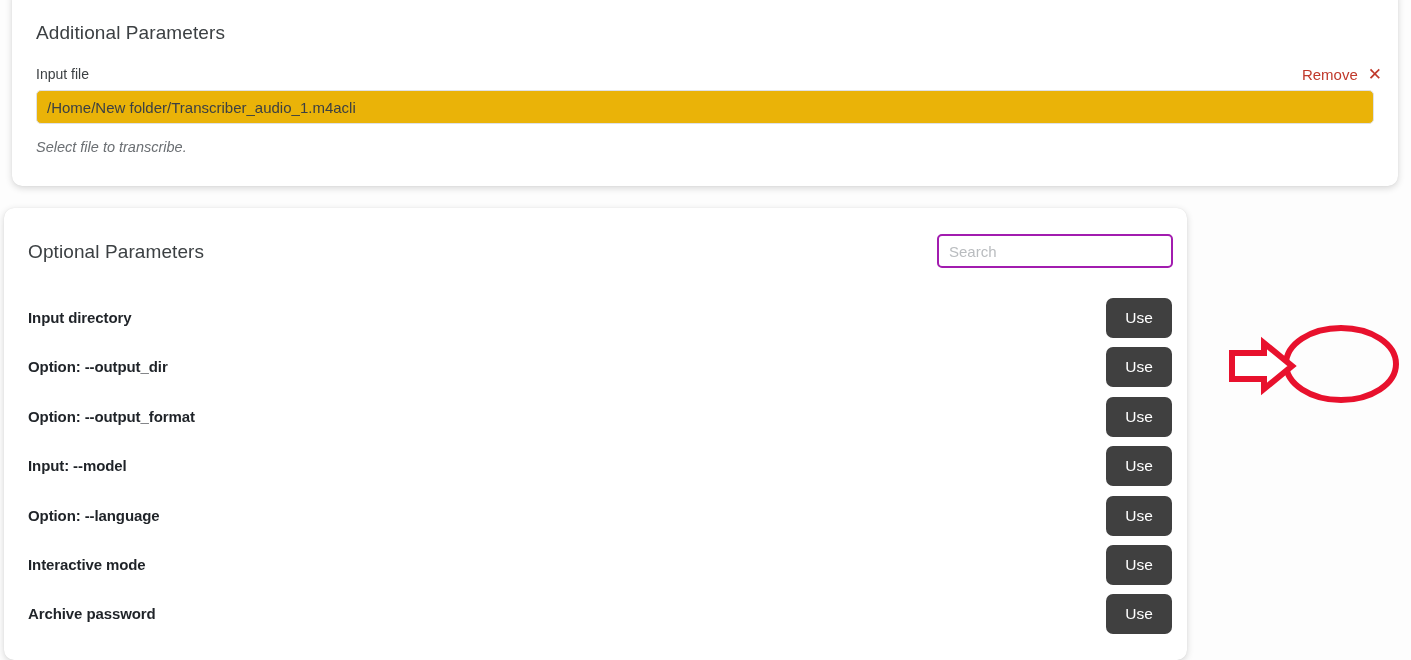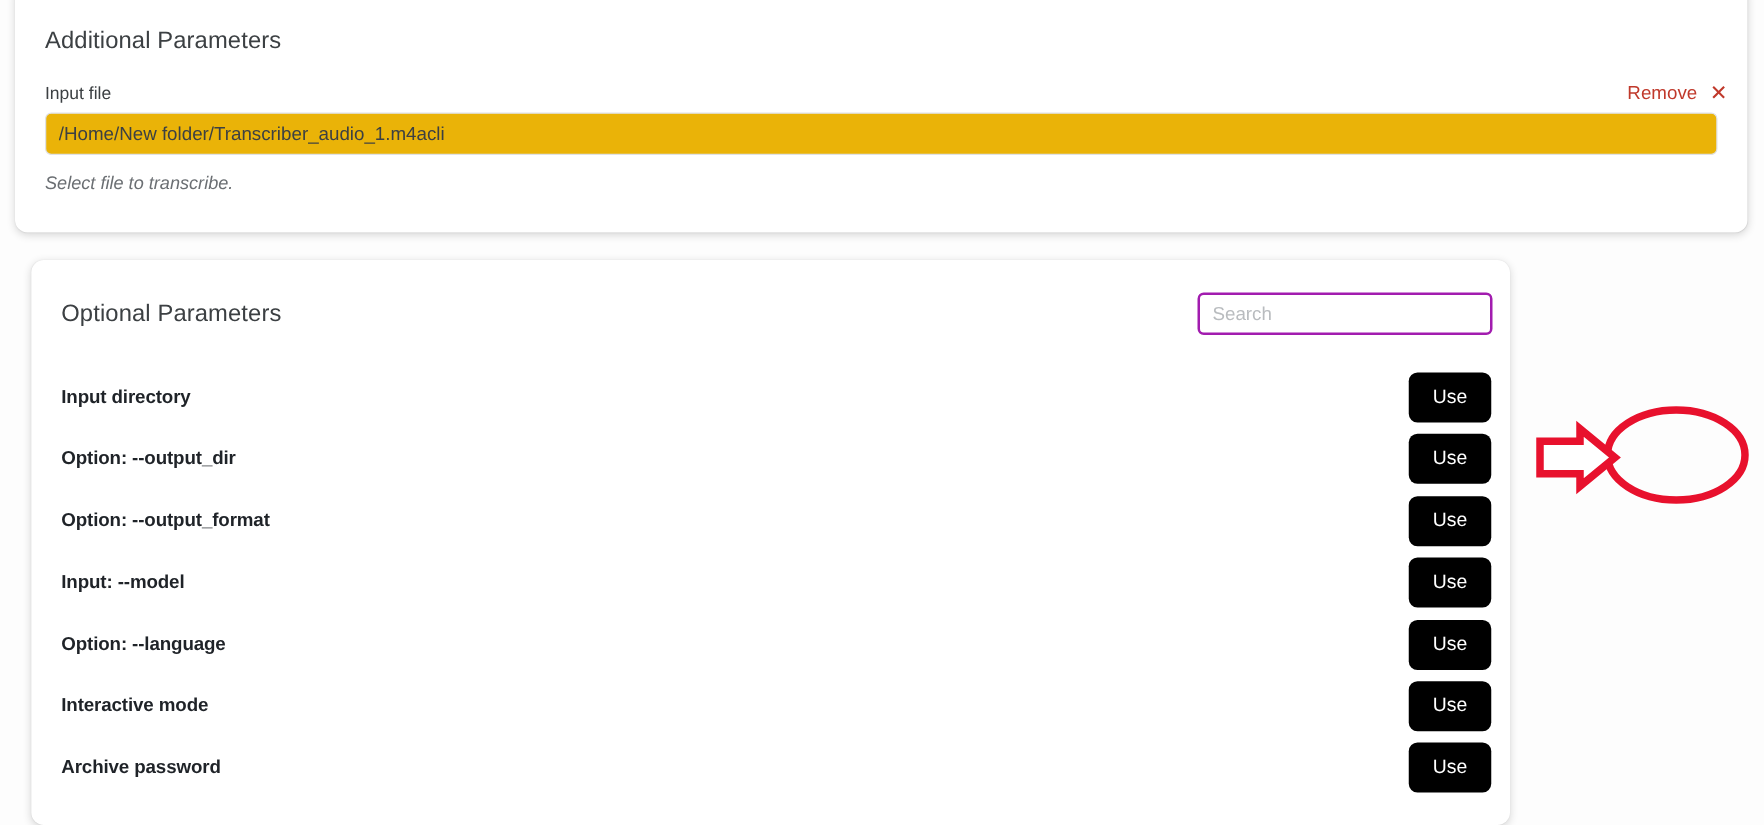--- a/index.html
+++ b/index.html
@@ -31,21 +31,21 @@
   }
 
   #card-additional {
     left: 12px;
     top: -14px;
     width: 1386px;
     height: 200px;
   }
 
   #card-optional {
-    left: 25px;
+    left: 4px;
     top: 208px;
     width: 1183px;
     height: 452px;
   }
 
   
   .card-title {
     position: absolute;
     font-size: 19px;
     color: #3c4043;
@@ -149,21 +149,21 @@
     font-weight: bold;
     color: #1f2328;
     letter-spacing: -0.1px;
   }
   .use-button {
     position: absolute;
     right: 15px;
     top: 0px;
     width: 66px;
     height: 40px;
-    background: #000000;
+    background: #404040;
     color: #ffffff;
     border: none;
     border-radius: 7px;
     font-family: "Liberation Sans", sans-serif;
     font-size: 15.5px;
     cursor: pointer;
     padding: 0;
     line-height: 40px;
     text-align: center;
   }

